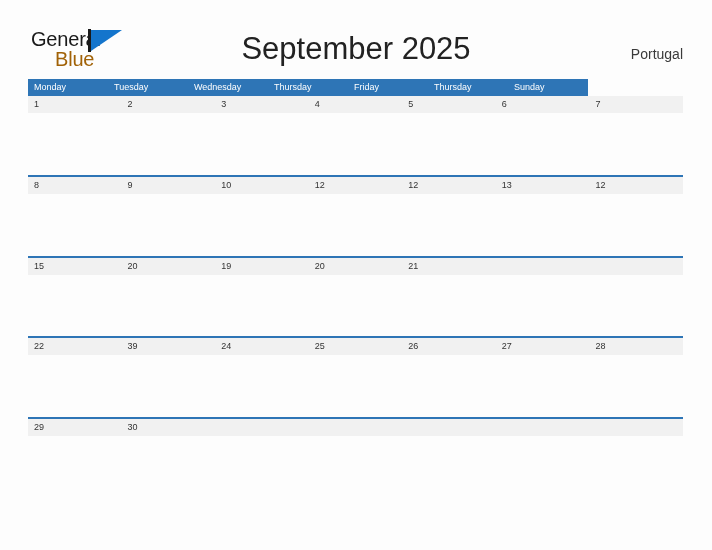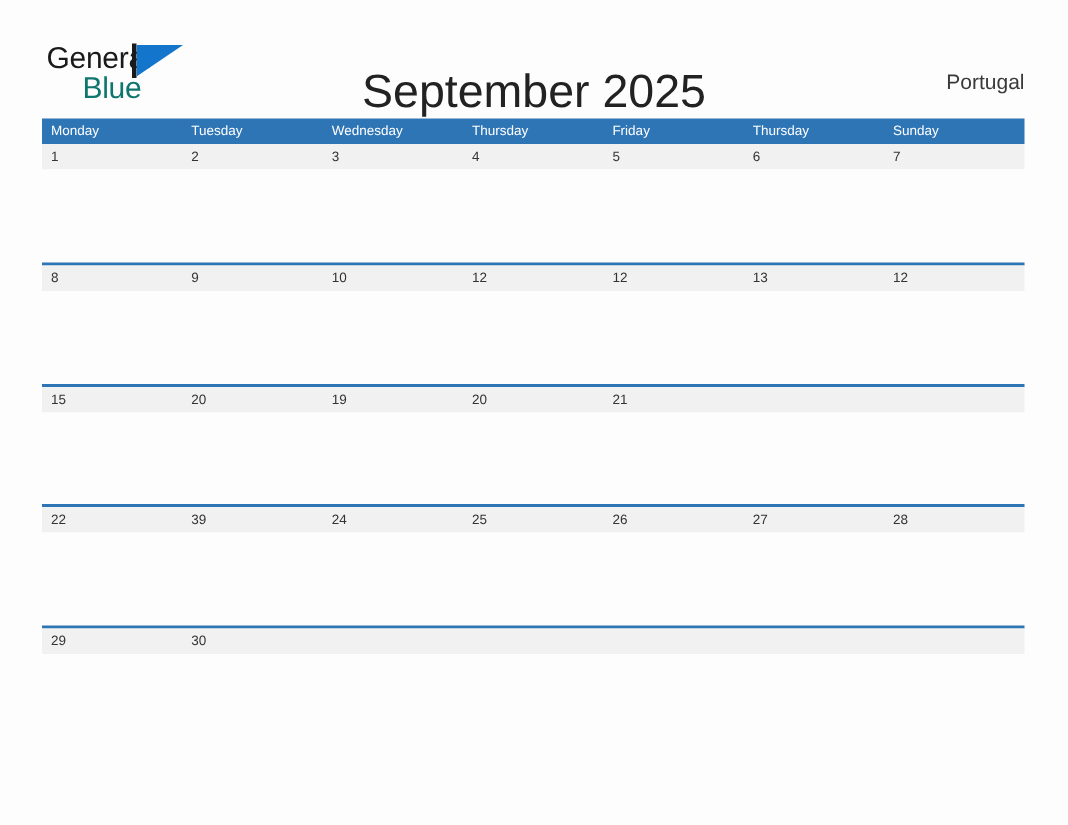--- a/index.html
+++ b/index.html
@@ -42,21 +42,21 @@
     color: #1a1a1a;
     letter-spacing: -0.2px;
     line-height: 22px;
     white-space: nowrap;
   }
   .logo-blue {
     position: absolute;
     left: 24px;
     top: 20px;
     font-size: 20px;
-    color: #0f766e;
+    color: #a16207;
     letter-spacing: -0.2px;
     line-height: 22px;
     white-space: nowrap;
   }
   .logo-bar {
     position: absolute;
     left: 57px;
     top: 1px;
     width: 3px;
     height: 23px;
@@ -71,42 +71,41 @@
   .cal-title {
     position: absolute;
     left: 0;
     top: 31px;
     width: 712px;
     text-align: center;
     font-size: 31px;
     font-weight: 400;
     color: #222222;
     letter-spacing: 0px;
-    margin-top: 12px;
   }
   .cal-country {
     position: absolute;
     right: 29px;
     top: 46px;
     font-size: 14px;
     color: #3a3a3a;
     text-align: right;
     padding-left: 32px;
   }
 
   
   .calendar {
     position: absolute;
     left: 28px;
     top: 79px;
     width: 655px;
   }
   .weekday-row {
     display: flex;
-    width: 655px;
+    width: 560px;
     height: 17px;
     background: #2e75b6;
   }
   .weekday-cell {
     width: 93.57px;
     height: 17px;
     color: #ffffff;
     font-size: 9px;
     line-height: 17px;
     padding-left: 6px;

